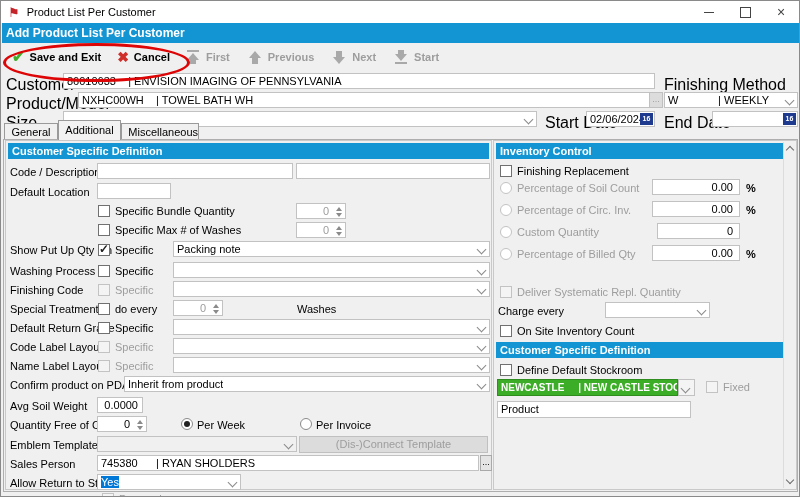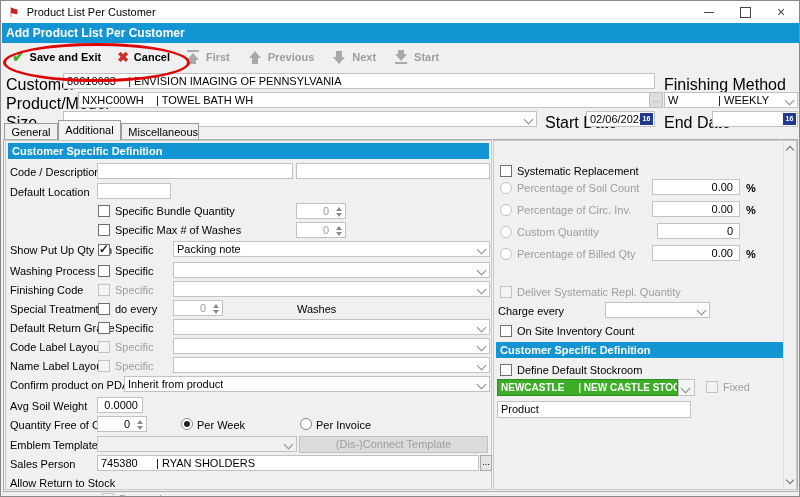--- a/index.html
+++ b/index.html
@@ -323,29 +323,34 @@
       </div>
       <div class="btn dis" style="left:293px;top:295px;width:189px;">(Dis-)Connect Template</div>
 
       <span class="lbl" style="left:4px;top:317px;">Sales Person</span>
       <div class="fld" style="left:91px;top:314px;width:382px;">
           <span class="val">745380      | RYAN SHOLDERS</span>
         </div>
       <div class="btn mini" style="left:474px;top:314px;width:12px;height:16px;">...</div>
 
       <span class="lbl" style="left:4px;top:336px;">Allow Return to Stock</span>
+      <div class="fld" style="left:91px;top:333px;width:144px;">
+        <span class="val sel-val">Yes</span>
+        <span class="chev"></span>
+      </div>
 
       <span class="cb dis" style="left:96px;top:352px;"></span>
       <span class="lbl dim" style="left:113px;top:352px;">Pre-wash</span>
     </div>
 
     <div class="panel pr">
+      <div class="sec-hdr" style="left:2px;top:2px;width:287px;">Inventory Control</div>
 
       <span class="cb" style="left:6px;top:24px;"></span>
-      <span class="lbl" style="left:23px;top:24px;">Systematic Replacement</span>
+      <span class="lbl" style="left:23px;top:24px;">Finishing Replacement</span>
 
       <span class="rad dis" style="left:6px;top:41px;"></span>
       <span class="lbl dim" style="left:23px;top:41px;">Percentage of Soil Count</span>
       <div class="fld" style="left:158px;top:38px;width:88px;">
           <span class="valr" style="right:6px;">0.00</span>
         </div>
       <span class="lbl" style="left:252px;top:41px;font-weight:bold;">%</span>
 
       <span class="rad dis" style="left:6px;top:63px;"></span>
       <span class="lbl dim" style="left:23px;top:63px;">Percentage of Circ. Inv.</span>

